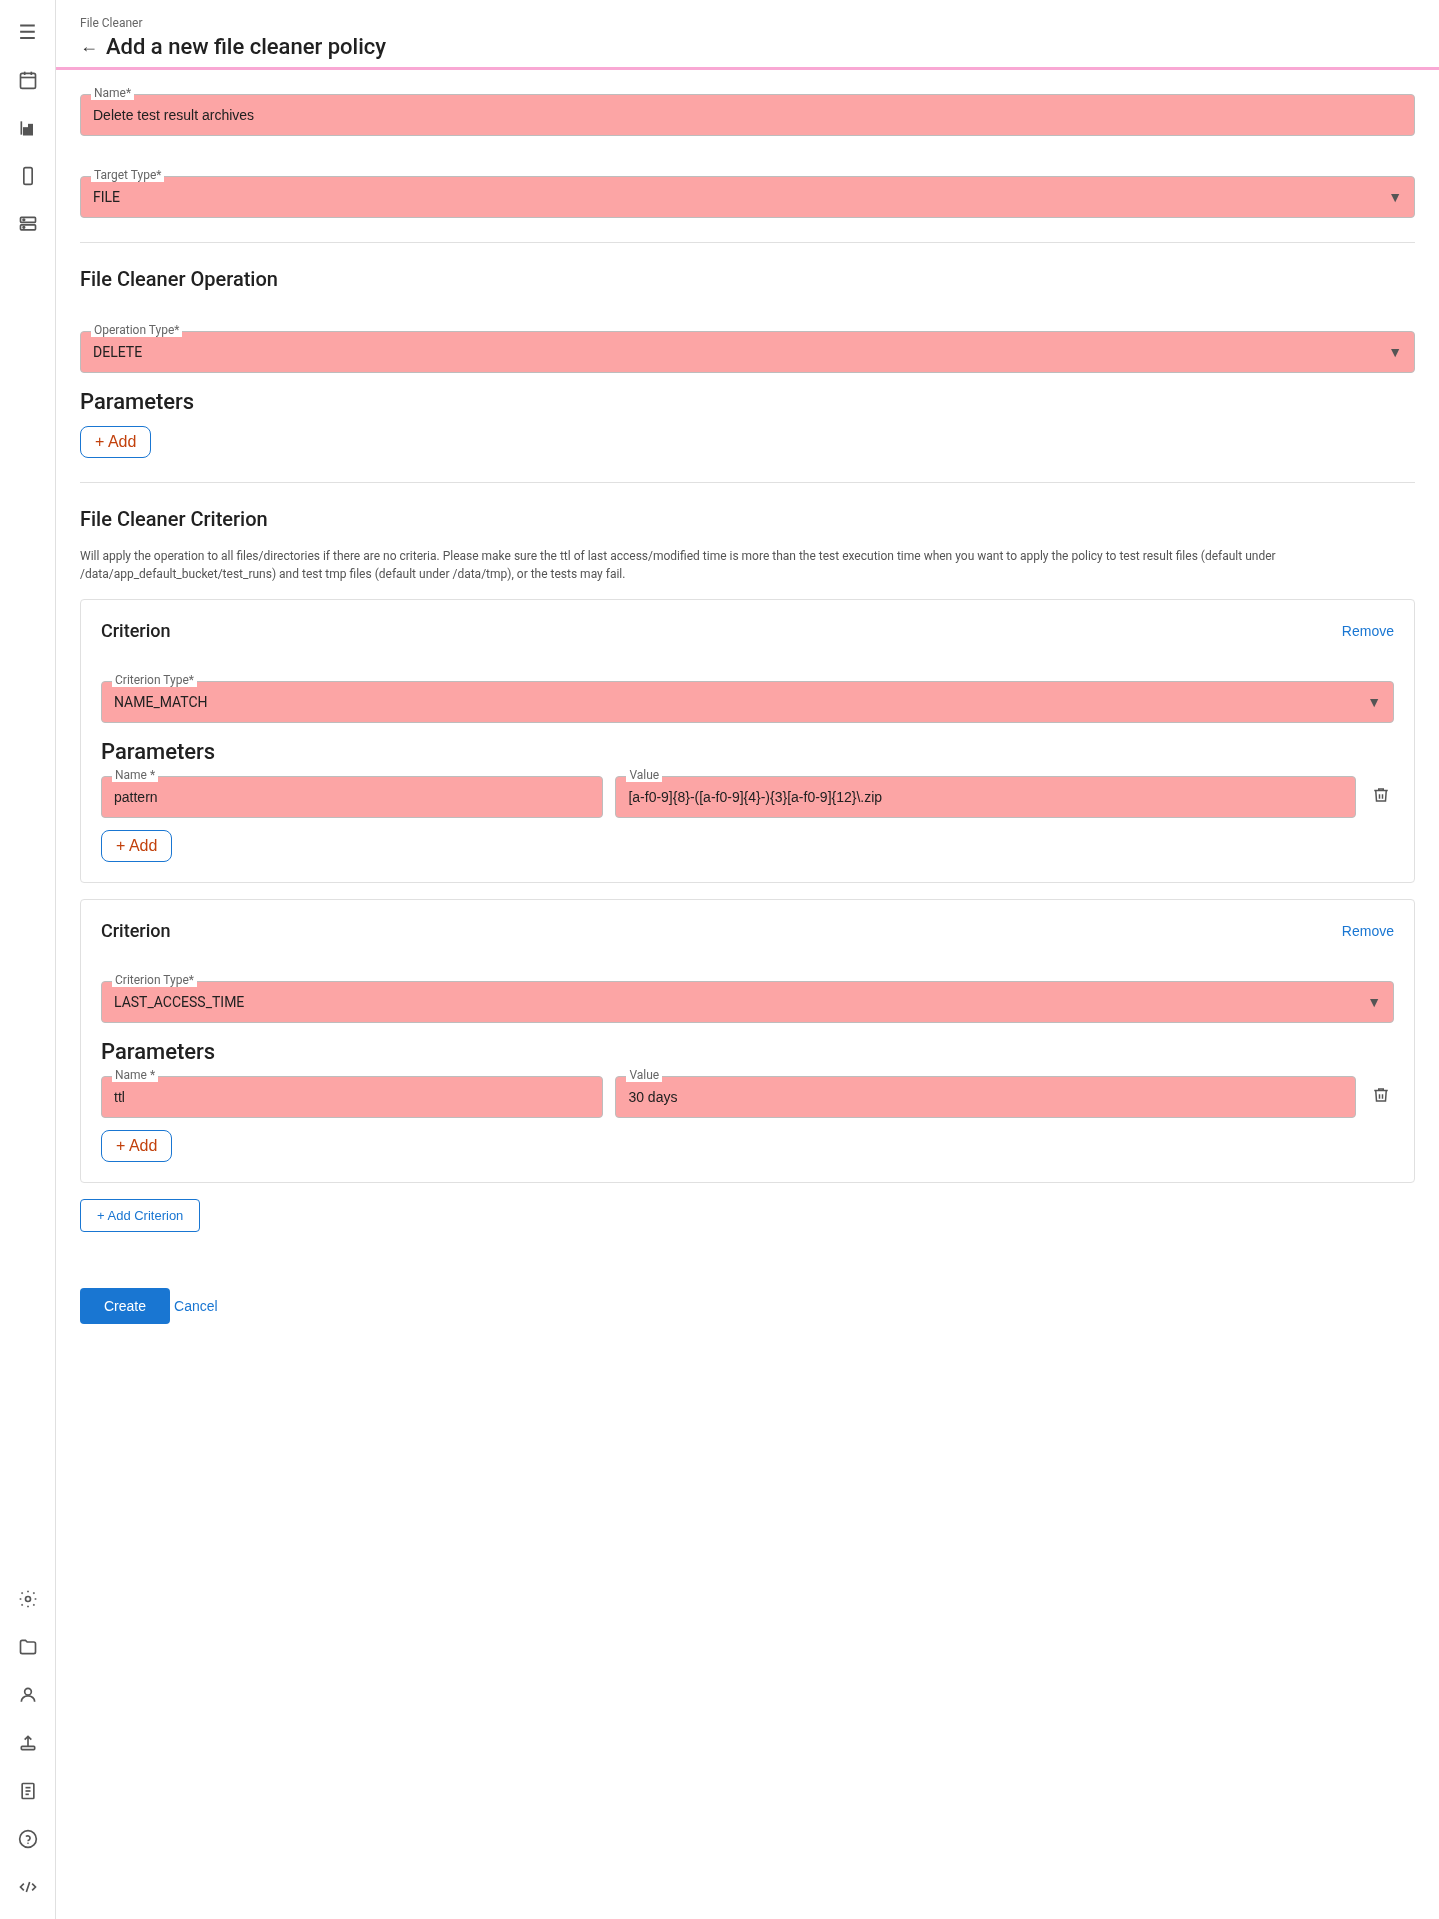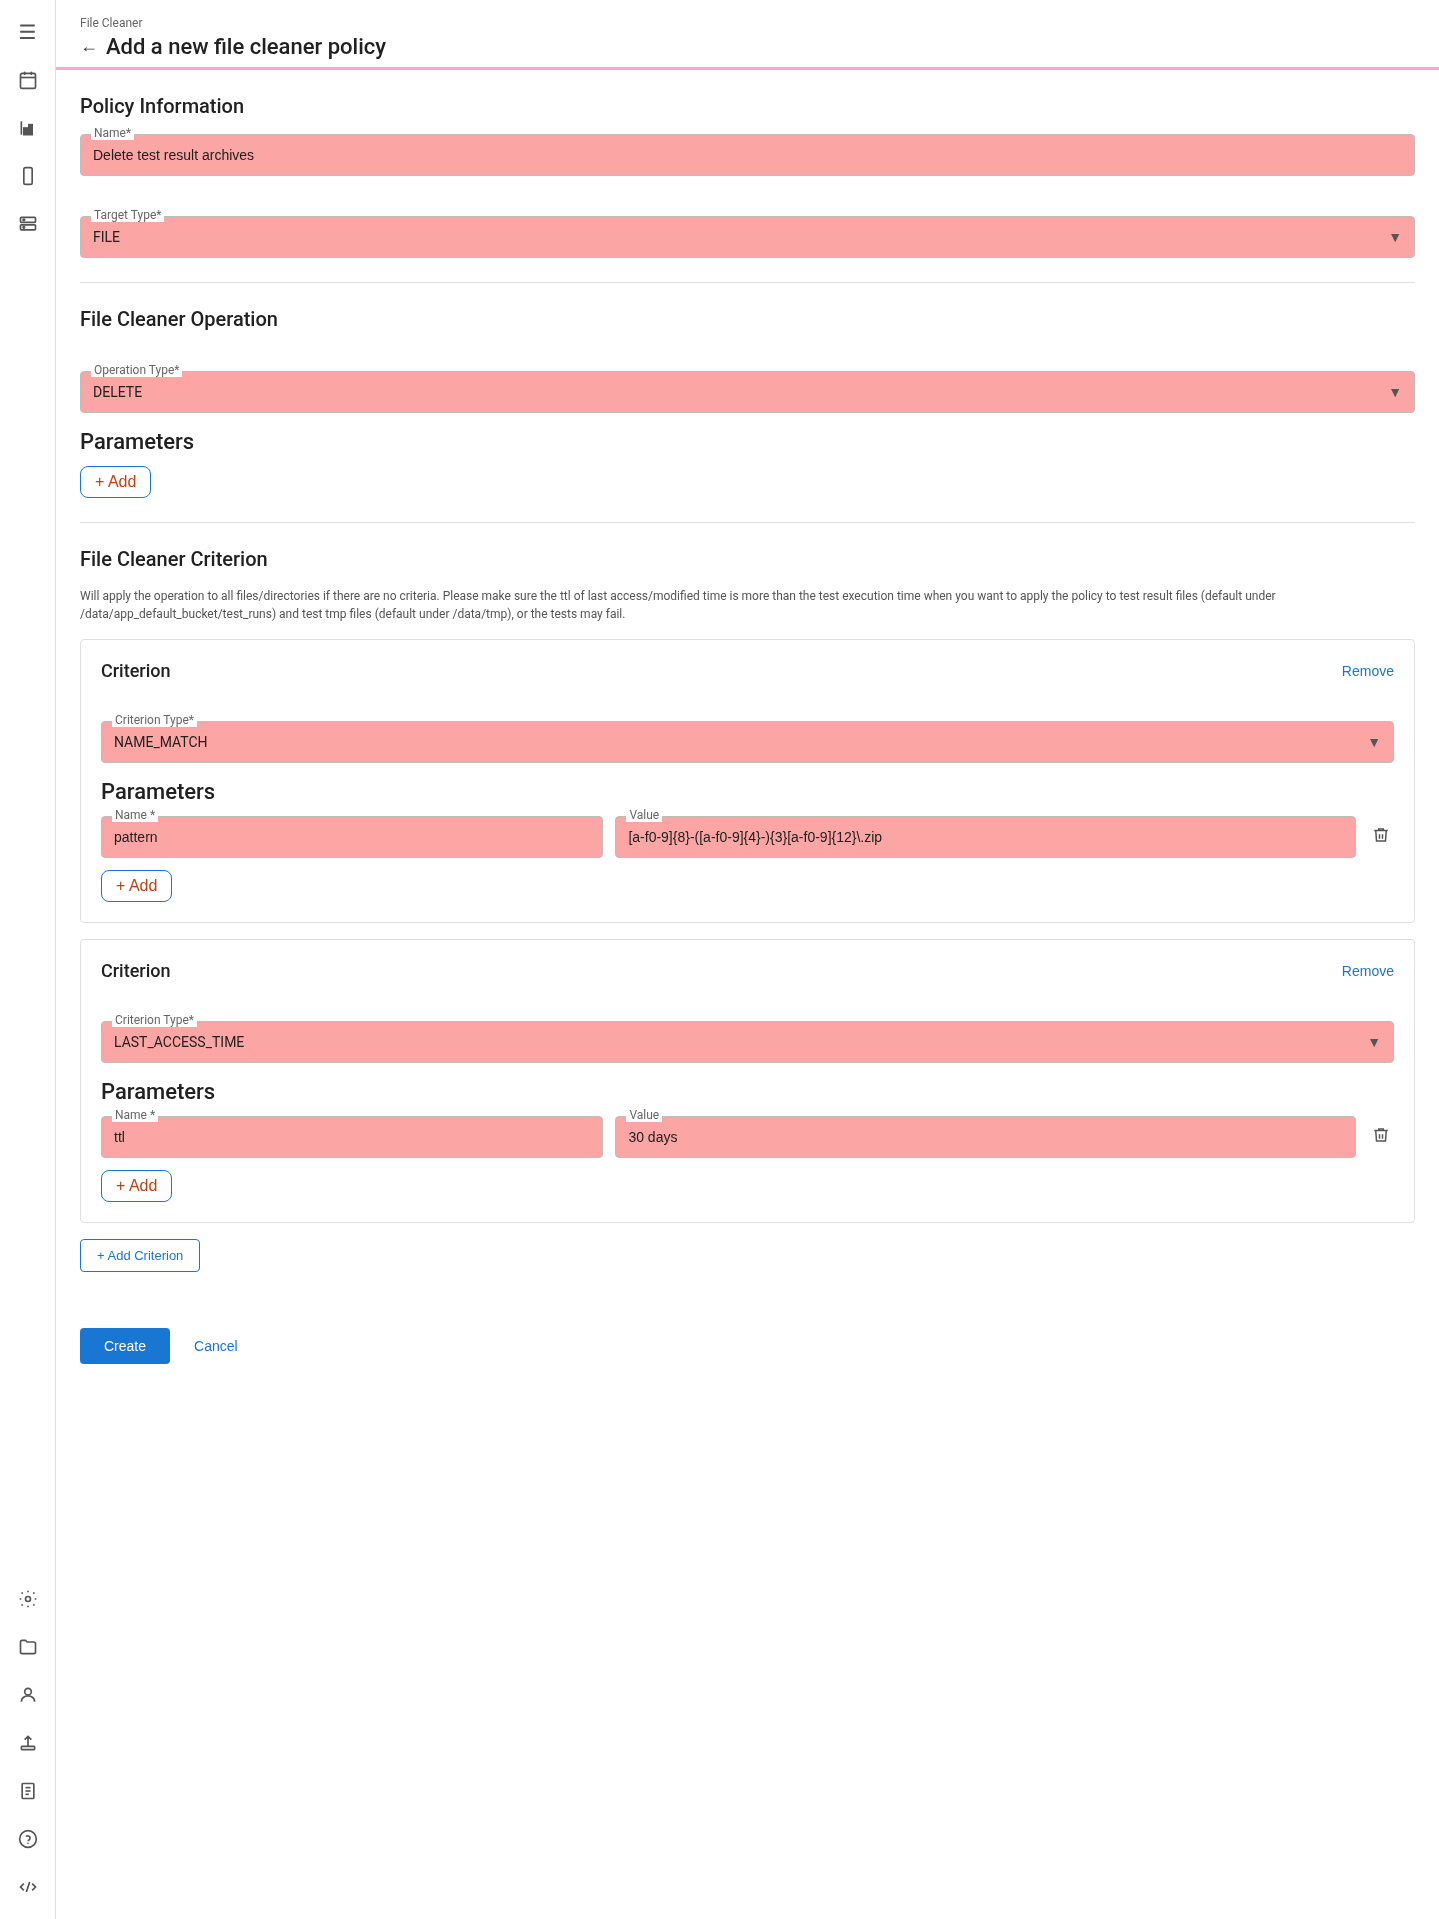--- a/index.html
+++ b/index.html
@@ -215,21 +215,21 @@
       font-size: 12px;
       color: #555;
       margin-bottom: 16px;
       line-height: 1.5;
     }
 
     
     .bottom-actions {
       display: flex;
       align-items: center;
-      gap: 24px;
+      gap: 4px;
       padding: 16px 24px 24px 24px;
     }
     .create-btn {
       background: #1976d2;
       color: #fff;
       border: none;
       border-radius: 4px;
       padding: 10px 24px;
       font-size: 14px;
       font-weight: 500;
@@ -345,21 +345,20 @@
     <div class="page-title-row">
       <button class="back-btn">←</button>
       <span class="page-title">Add a new file cleaner policy</span>
     </div>
   </div>
 
   <div class="form-area">
 
     
     <div class="field-group">
-      <div class="section-title">Policy Information</div>
 
       <div class="field-group">
         <div class="outlined-field">
           <span class="field-label">Name*</span>
           <input type="text" value="Delete test result archives" style="">
         </div>
       </div>
 
       <div class="field-group">
         <div class="outlined-field select-field">

